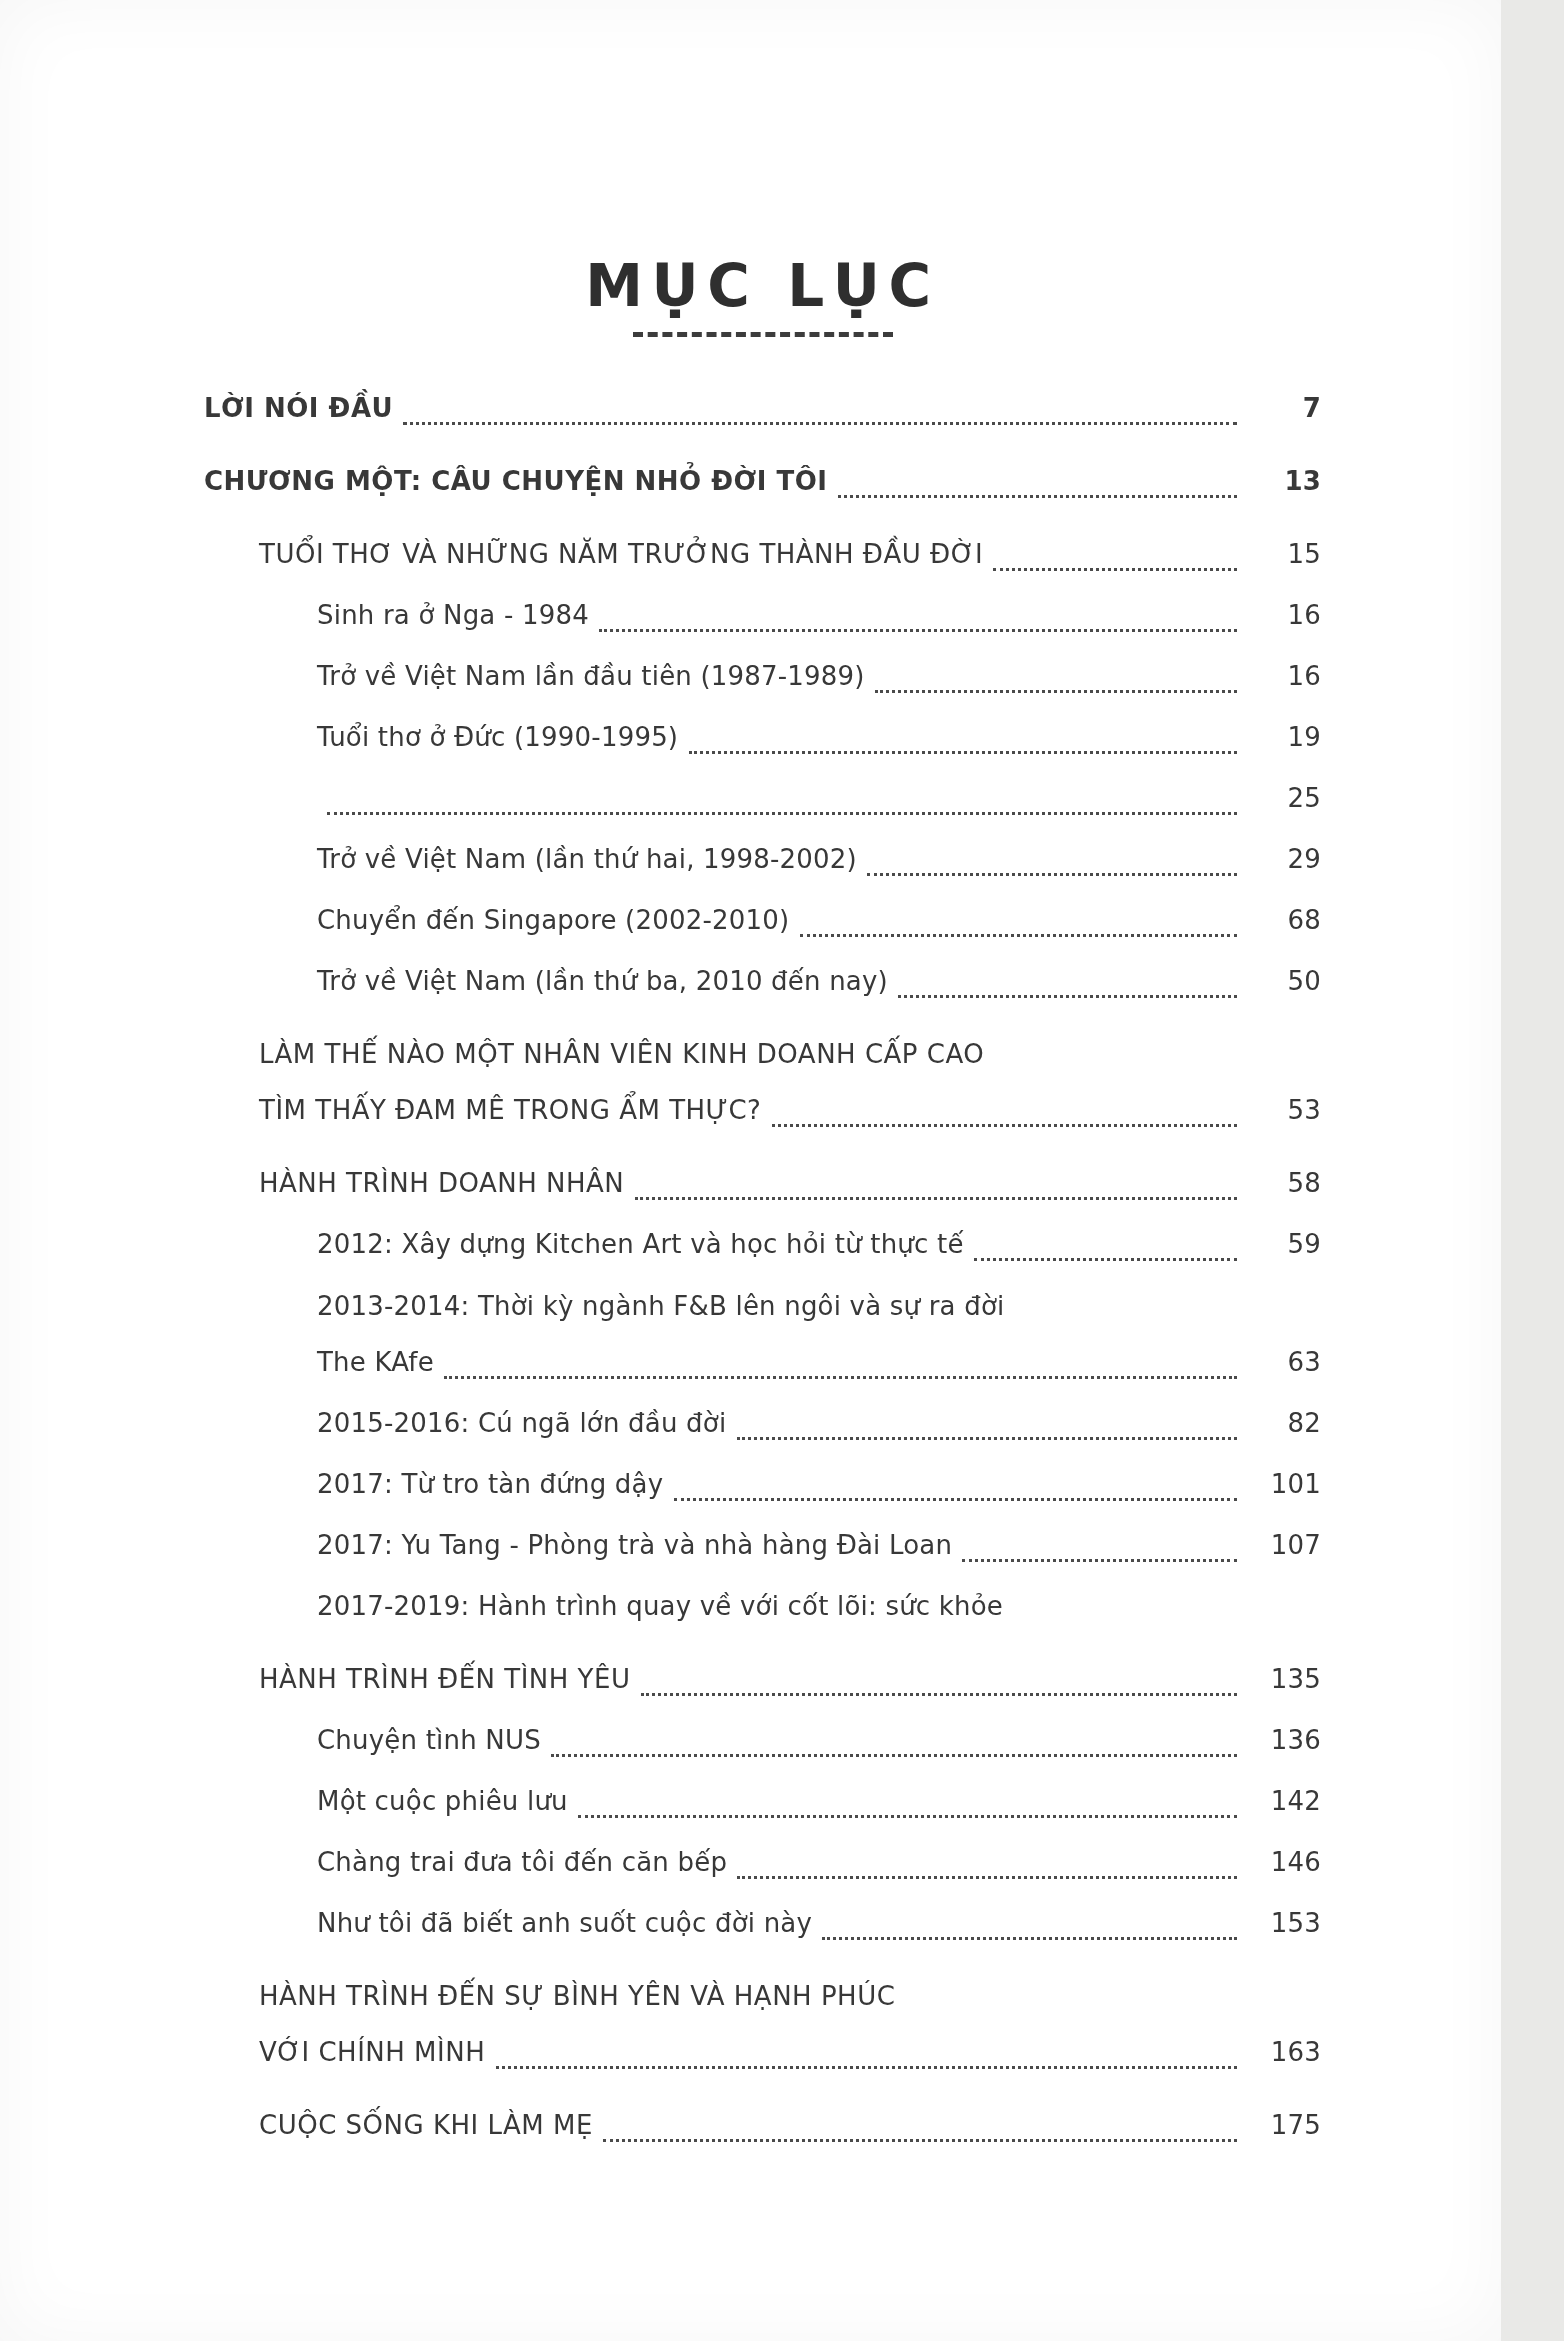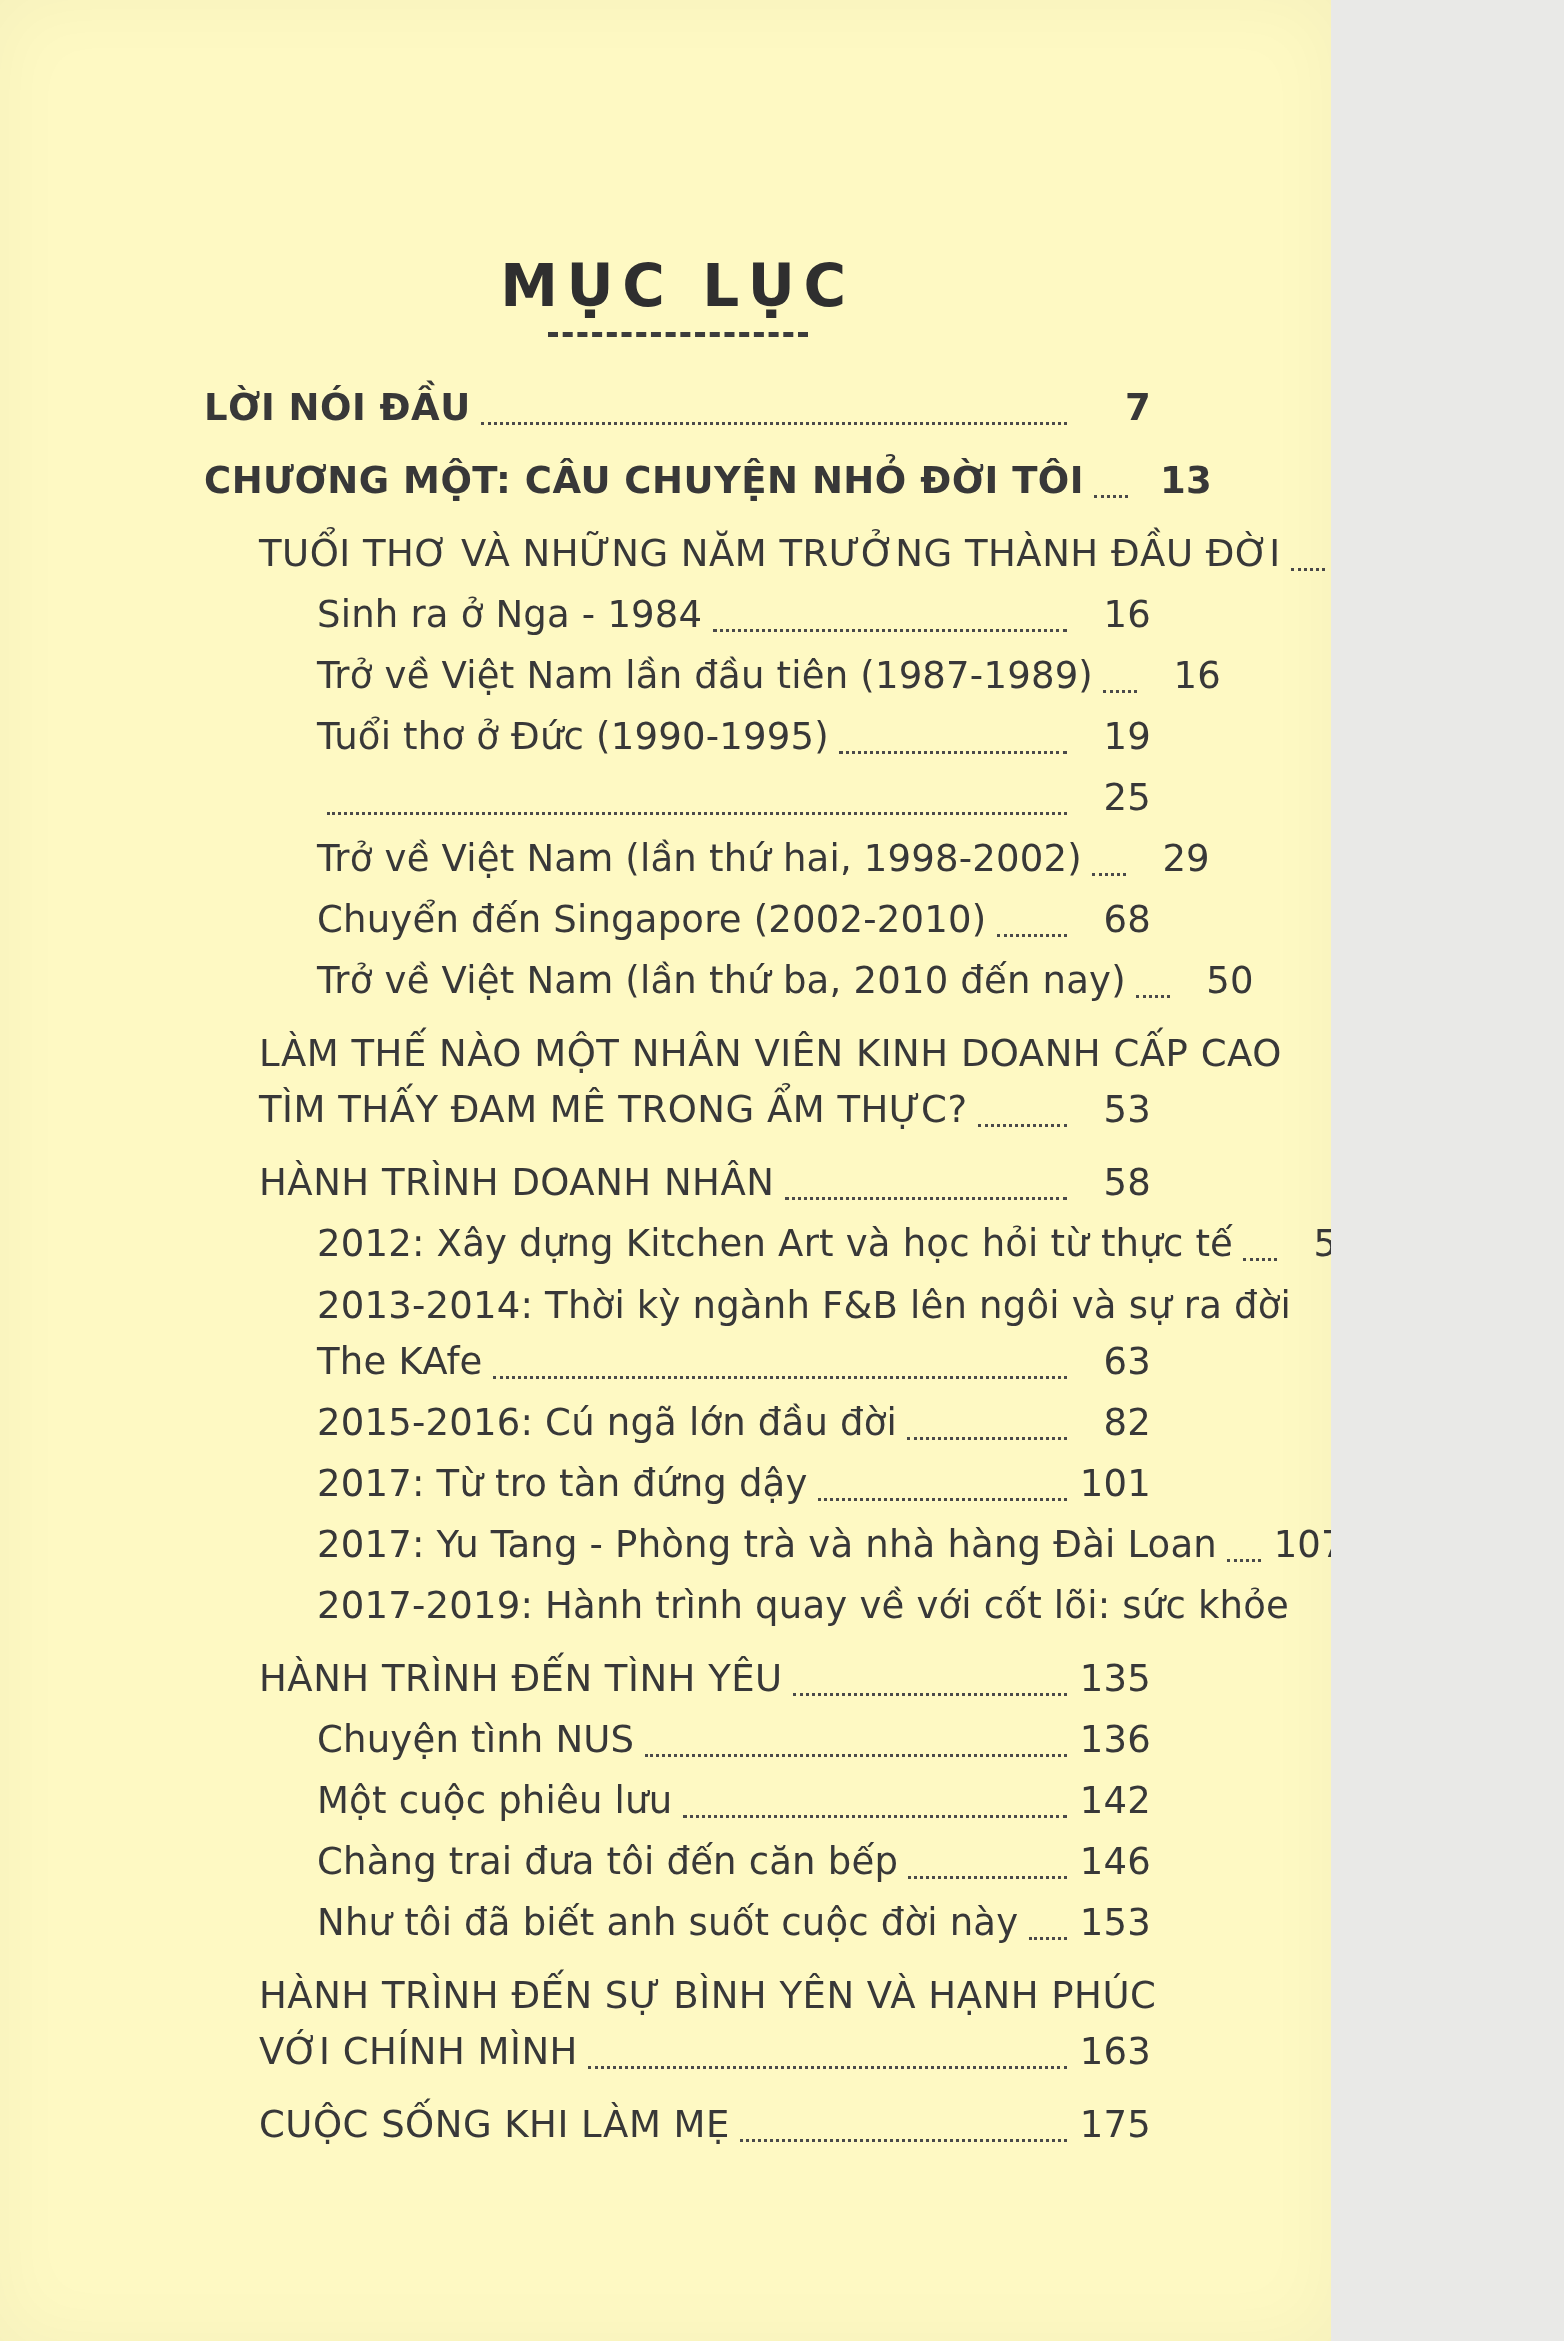--- a/index.html
+++ b/index.html
@@ -1,23 +1,23 @@
 <!DOCTYPE html>
 <html lang="vi" style="font-size:13.7px"><head>
 <meta charset="utf-8">
 <style>
   * { margin: 0; padding: 0; box-sizing: border-box; }
 
   html, body { background: #e9e9e7; }
 
   .page {
     position: relative;
-    width: 1331px;
+    width: 1501px;
     height: 2342px;
-    background: #fef9c3;
+    background: #ffffff;
     font-family: "DejaVu Sans", "Liberation Sans", sans-serif;
     color: #383838;
     padding: 255px 180px 0 204px;
     overflow: hidden;
   }
 
   
   .page::after {
     content: "";
     position: absolute;
@@ -48,21 +48,21 @@
   }
 
   .toc-list { width: 100%; }
 
   .entry { margin-bottom: 5.1px; }
 
   .entry .line {
     display: flex;
     align-items: flex-start;
     line-height: 56px;
-    font-size: 37px;
+    font-size: 26px;
     letter-spacing: 0.2px;
   }
 
   .lv0 { padding-left: 0; font-weight: 700; margin-top: 17px; }
   .lv1 { padding-left: 55px; font-weight: 400; margin-top: 17px; }
   .lv2 { padding-left: 113px; font-weight: 400; }
 
   .lv0 .txt, .lv1 .txt { letter-spacing: 0.5px; }
 
   .txt { white-space: nowrap; flex: 0 0 auto; }

